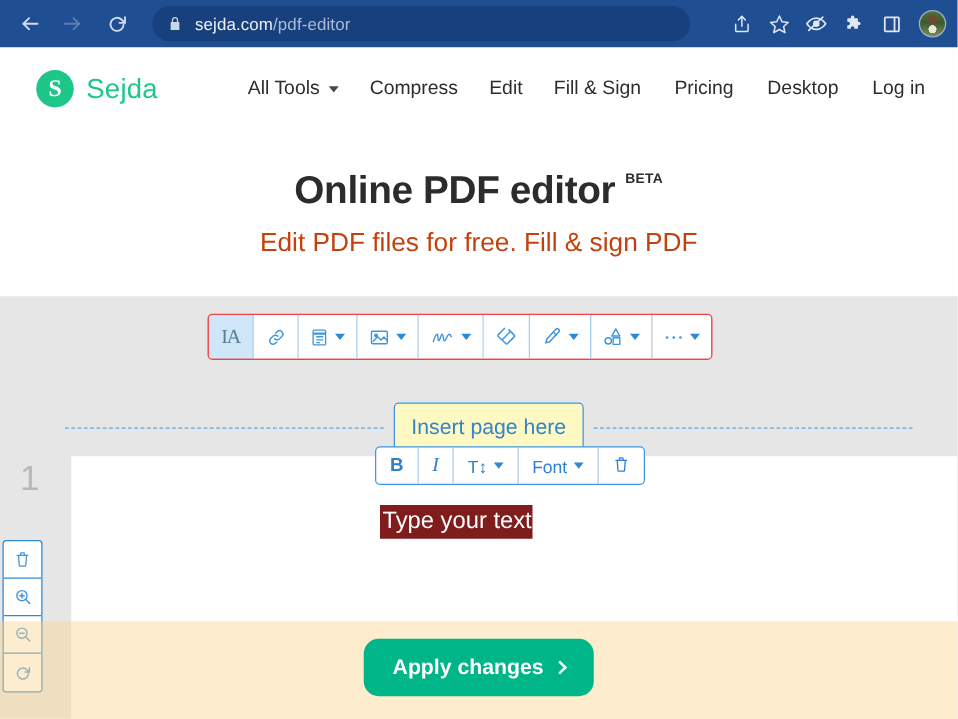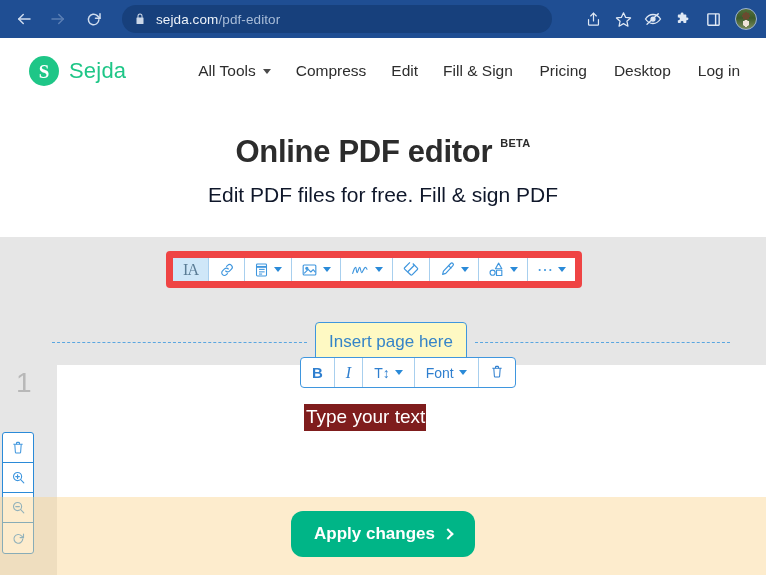--- a/index.html
+++ b/index.html
@@ -119,37 +119,37 @@
     letter-spacing: -0.3px;
     display: inline-flex; align-items: flex-start;
   }
   .beta-badge {
     font-size: 11px; font-weight: bold; color: #2c2c2c;
     margin-left: 8px; margin-top: 3px;
     letter-spacing: 0.3px;
   }
   .hero-sub {
     margin-top: 13px;
-    font-size: 21px; color: #0f172a; font-weight: 400;
+    font-size: 21px; color: #c2410c; font-weight: 400;
   }
 
   
   .editor {
     position: absolute; top: 237px; left: 0;
     width: 766px; height: 338px;
     background: #e6e6e6;
     overflow: hidden;
   }
 
   .tool-toolbar {
     position: absolute; top: 14px; left: 166px;
     height: 37px;
     display: flex;
     background: #ef4444;
-    border: 7px solid #ef4444;
+    border: 1px solid #ef4444;
     border-radius: 4px;
     overflow: hidden;
   }
   .tool-btn {
     display: flex; align-items: center; justify-content: center;
     gap: 5px;
     border-right: 1px solid #a8cfee;
     padding: 0 9px;
     min-width: 36px;
     color: #3f96de;

